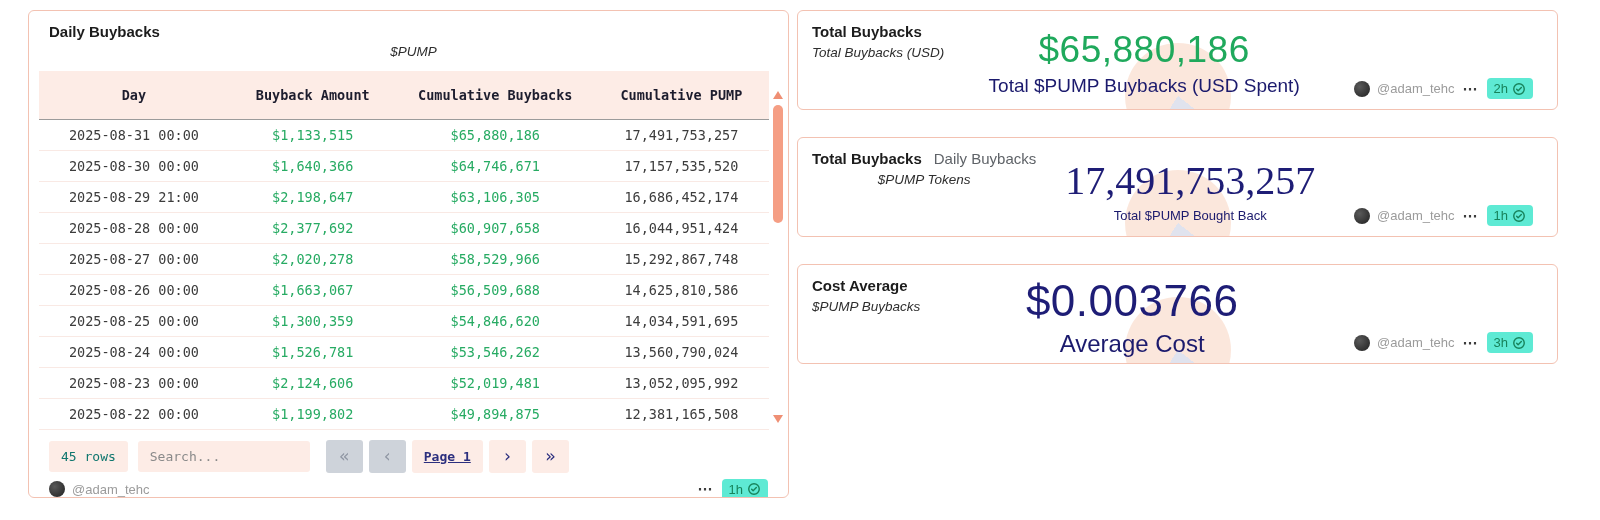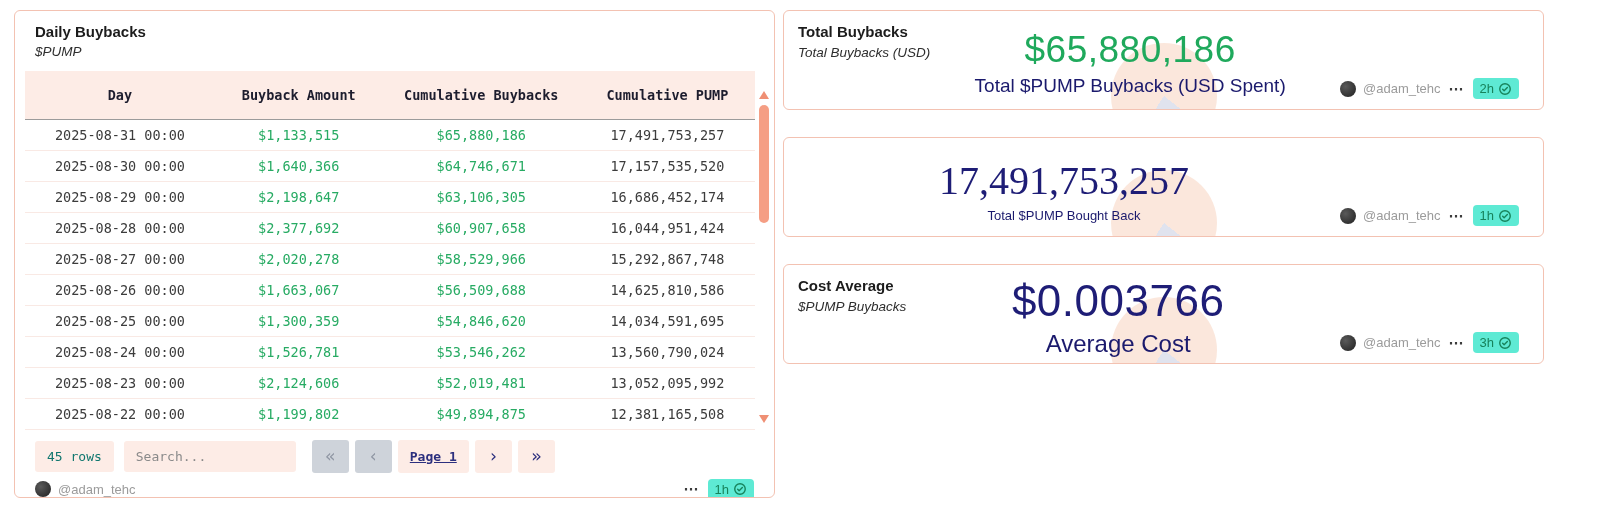--- a/index.html
+++ b/index.html
@@ -1,24 +1,24 @@
 <!DOCTYPE html>
 <html><head>
 <meta charset="utf-8">
 <style>
   * { margin:0; padding:0; box-sizing:border-box; }
   html,body { width:1600px; height:520px; background:#ffffff; font-family:"Liberation Sans", sans-serif; }
-  .dashboard { display:flex; gap:8px; padding:10px 14px; width:1600px; height:520px; }
+  .dashboard { display:flex; gap:8px; padding:10px 28px; width:1600px; height:520px; }
   .card { background:#fff; border:1px solid #f3c2b2; border-radius:6px; position:relative; }
 
   
   .table-card { width:761px; height:488px; padding:12px 10px 10px 10px; display:flex; flex-direction:column; overflow:hidden; }
   .card-title { font-size:15px; font-weight:bold; color:#1c1c1c; }
   .card-title-extra { font-size:15px; font-weight:normal; color:#5f6368; margin-left:12px; }
-  .card-subtitle { font-size:13.5px; font-style:italic; color:#2e2e2e; margin-top:4px; }
+  .card-subtitle { font-size:13.5px; font-style:italic; color:#2e2e2e; margin-top:4px;text-align:center; }
   .table-card .card-title, .table-card .card-subtitle { padding-left:10px; }
 
   table.data-table { width:730px; border-collapse:collapse; margin-top:12px; font-family:"DejaVu Sans Mono", monospace; font-size:13.5px; table-layout:fixed; }
   table.data-table th { background:#fdece6; color:#1d1d2e; font-weight:bold; height:48px; text-align:center; border-bottom:1.5px solid #9b9b9b; }
   table.data-table td { height:31px; text-align:center; color:#3c3c3c; border-bottom:1px solid #f9e9e4; }
   table.data-table td.green { color:#27ab63; }
   .col-1{width:26%;} .col-2{width:23%;} .col-3{width:27%;} .col-4{width:24%;}
 
   
   .v-scrollbar { position:absolute; right:4px; top:80px; width:12px; height:332px; }
@@ -86,21 +86,21 @@
             <td class="col-3 green">$65,880,186</td>
             <td class="col-4">17,491,753,257</td>
           </tr>
           <tr>
             <td class="col-1">2025-08-30 00:00</td>
             <td class="col-2 green">$1,640,366</td>
             <td class="col-3 green">$64,746,671</td>
             <td class="col-4">17,157,535,520</td>
           </tr>
           <tr>
-            <td class="col-1">2025-08-29 00:00</td>
+            <td class="col-1">2025-08-29 21:00</td>
             <td class="col-2 green">$2,198,647</td>
             <td class="col-3 green">$63,106,305</td>
             <td class="col-4">16,686,452,174</td>
           </tr>
           <tr>
             <td class="col-1">2025-08-28 00:00</td>
             <td class="col-2 green">$2,377,692</td>
             <td class="col-3 green">$60,907,658</td>
             <td class="col-4">16,044,951,424</td>
           </tr>
@@ -198,20 +198,24 @@
           <svg width="14" height="14" viewBox="0 0 24 24" fill="none" stroke="#17835b" stroke-width="2.4">
             <circle cx="12" cy="12" r="9"></circle>
             <path d="M8 12.5l2.5 2.5L16 9.5" stroke-linecap="round" stroke-linejoin="round"></path>
           </svg>
         </span>
       </div>
     </div>
 
     <div class="card counter-card">
       <div class="watermark"></div>
+      <div class="title-block">
+        <span class="card-title">Total Buybacks</span><span class="card-title-extra">Daily Buybacks</span>
+        <div class="card-subtitle">$PUMP Tokens</div>
+      </div>
       <div class="value-block">
         <div class="value-serif">17,491,753,257</div>
         <div class="caption caption-2">Total $PUMP Bought Back</div>
       </div>
       <div class="card-footer">
         <span class="avatar"></span>
         <span class="handle">@adam_tehc</span>
         <span class="spacer"></span>
         <button class="menu-dots">⋯</button>
         <span class="badge">

